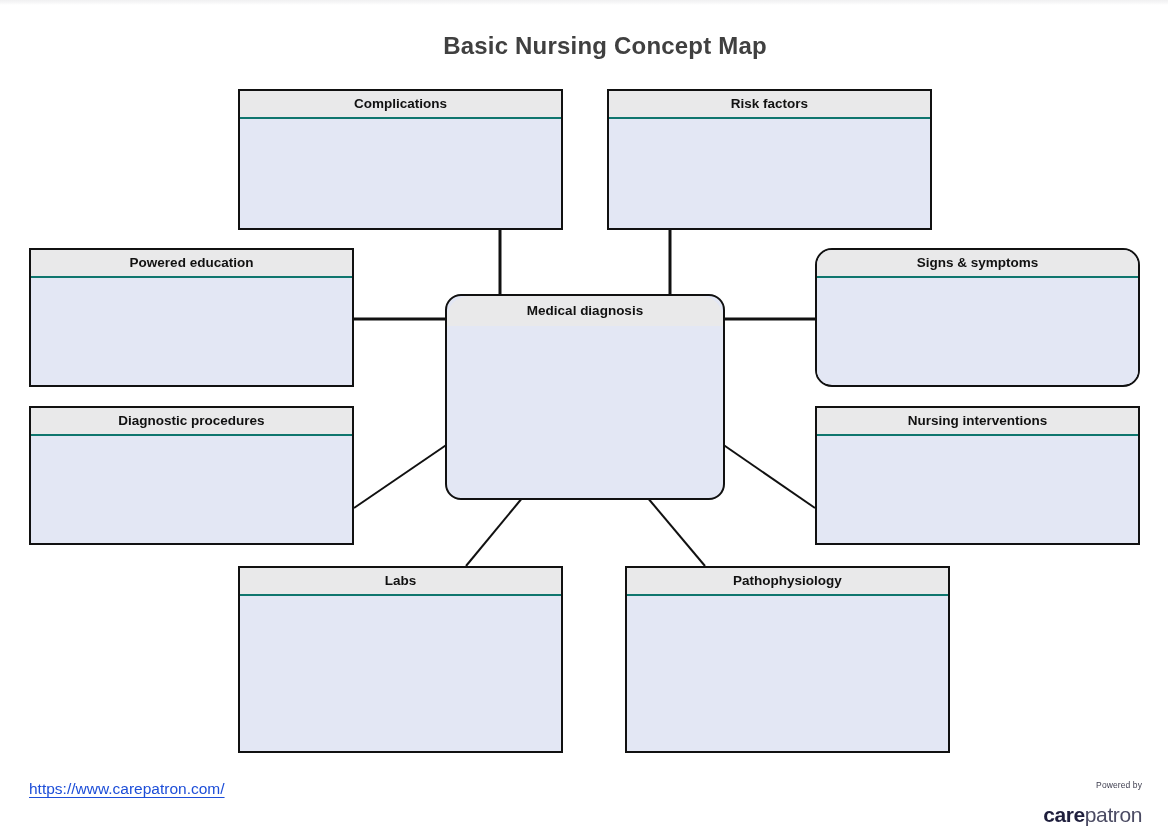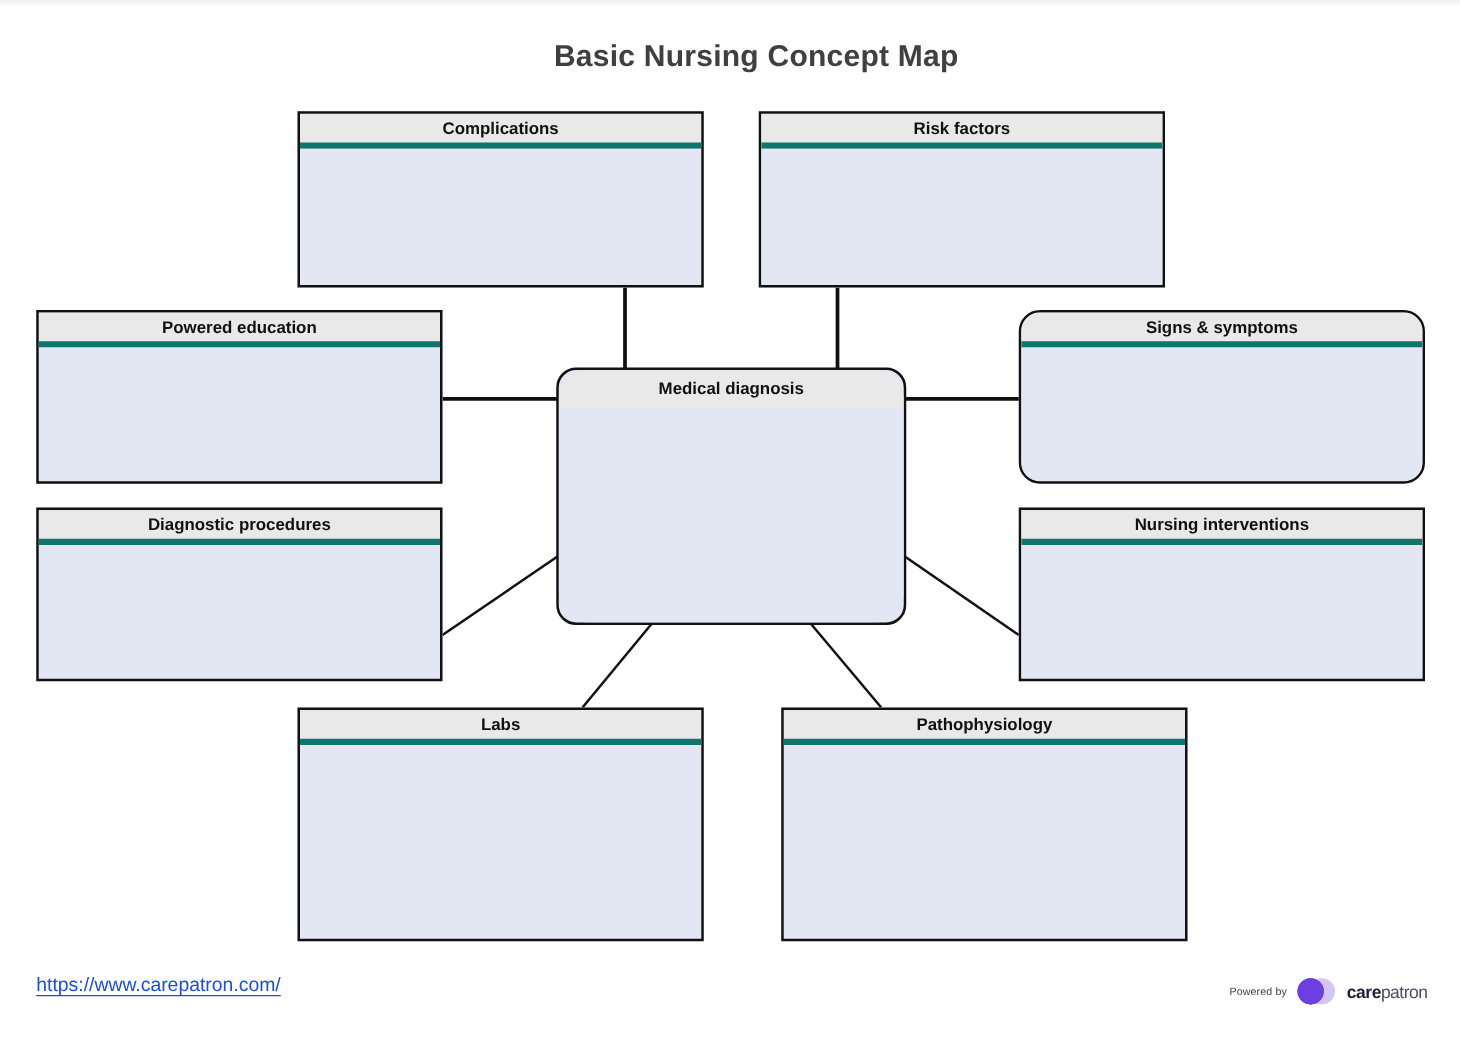--- a/index.html
+++ b/index.html
@@ -53,21 +53,21 @@
   .node {
     position: absolute;
     z-index: 2;
     border: 2px solid #111111;
     background: #e3e7f4;
     overflow: hidden;
   }
   .node-header {
     height: 28px;
     background: #e9e9ea;
-    border-bottom: 5px solid #0f766e;
+    border-bottom: 2px solid #0f766e;
     display: flex;
     align-items: center;
     justify-content: center;
   }
   .node-title {
     font-size: 13.5px;
     font-weight: bold;
     color: #111111;
     line-height: 1;
     white-space: nowrap;
@@ -100,32 +100,33 @@
     font-size: 15.5px;
     color: #1d4ed8;
     text-decoration: underline;
     text-underline-offset: 3px;
   }
   #footer-brand {
     position: absolute;
     right: 26px;
     top: 780px;
     display: flex;
-    align-items: center;
+    align-items: flex-end;
     gap: 7px;
     height: 26px;
+    flex-direction: column;
   }
   #powered-by-label {
     font-size: 8.5px;
     color: #3d3d4e;
     letter-spacing: 0.1px;
   }
   #brand-mark { display: block; }
   #brand-wordmark {
-    font-size: 14px;
+    font-size: 21px;
     line-height: 1;
     letter-spacing: -0.4px;
     white-space: nowrap;
   }
   #brand-care { font-weight: bold; color: #1f1f3d; }
   #brand-patron { font-weight: normal; color: #4b4b63; }
 </style>
 </head>
 <body>
 

